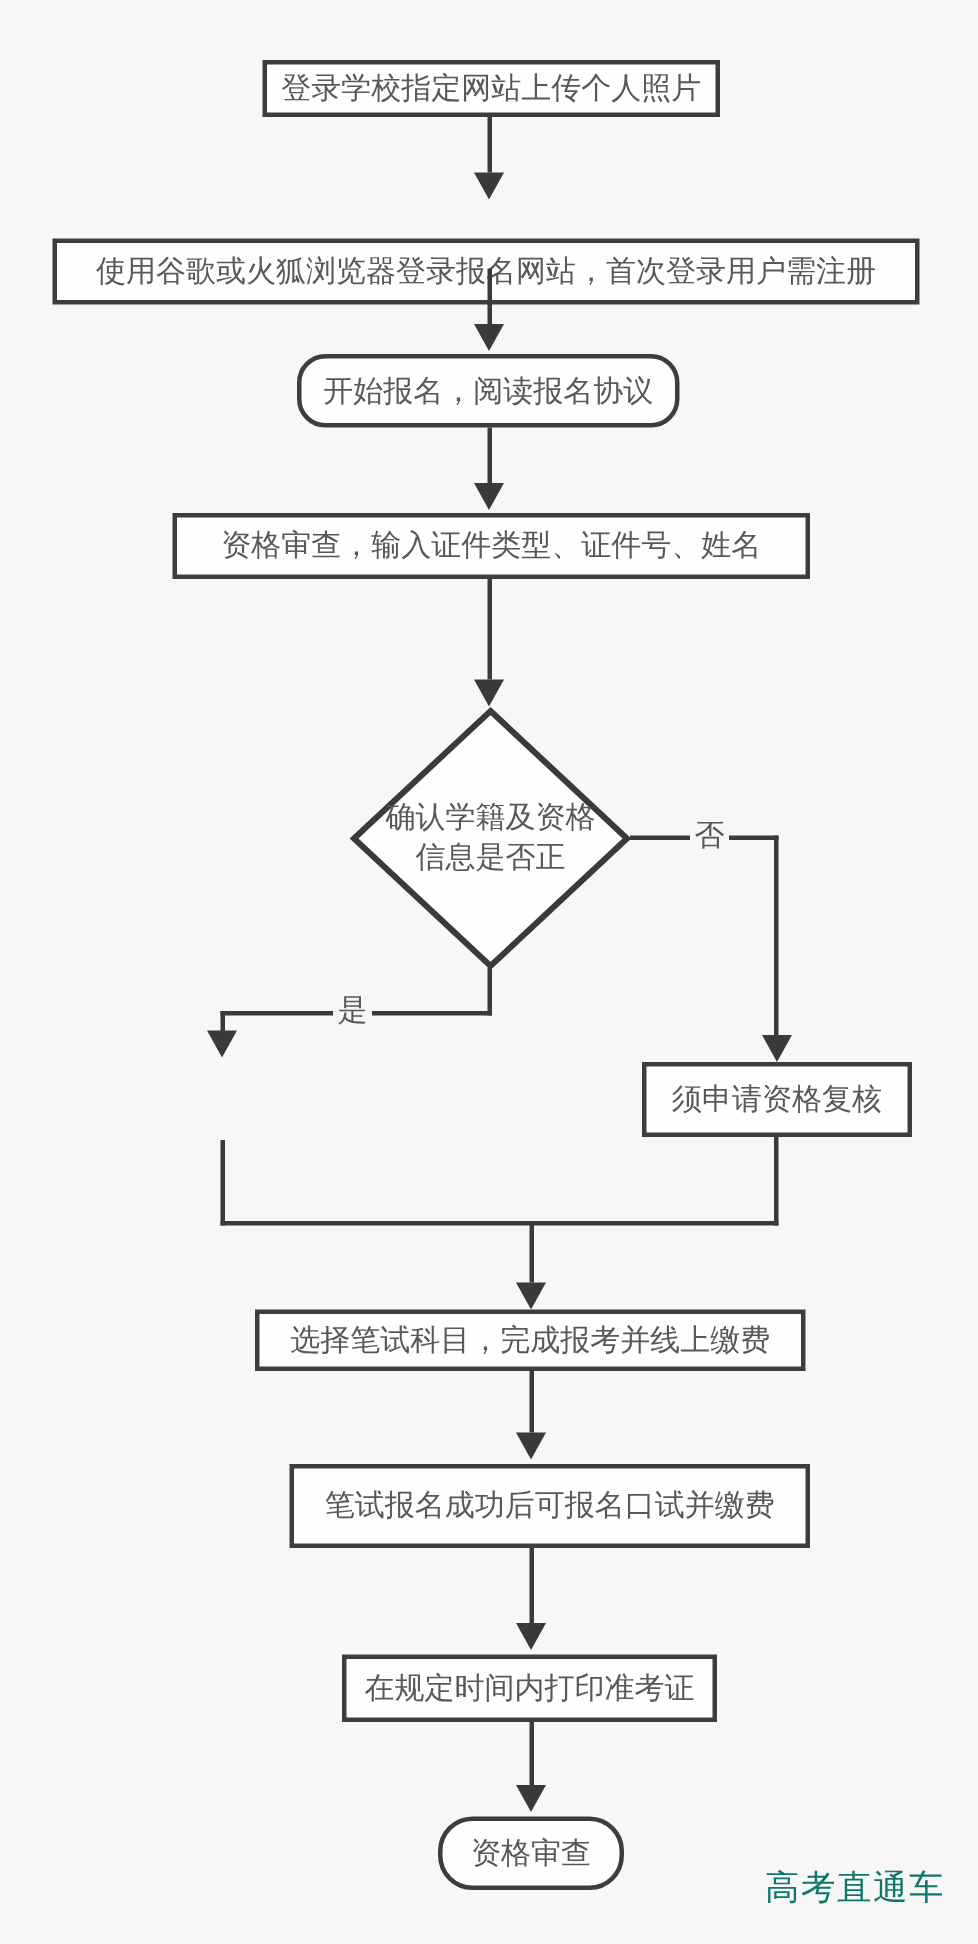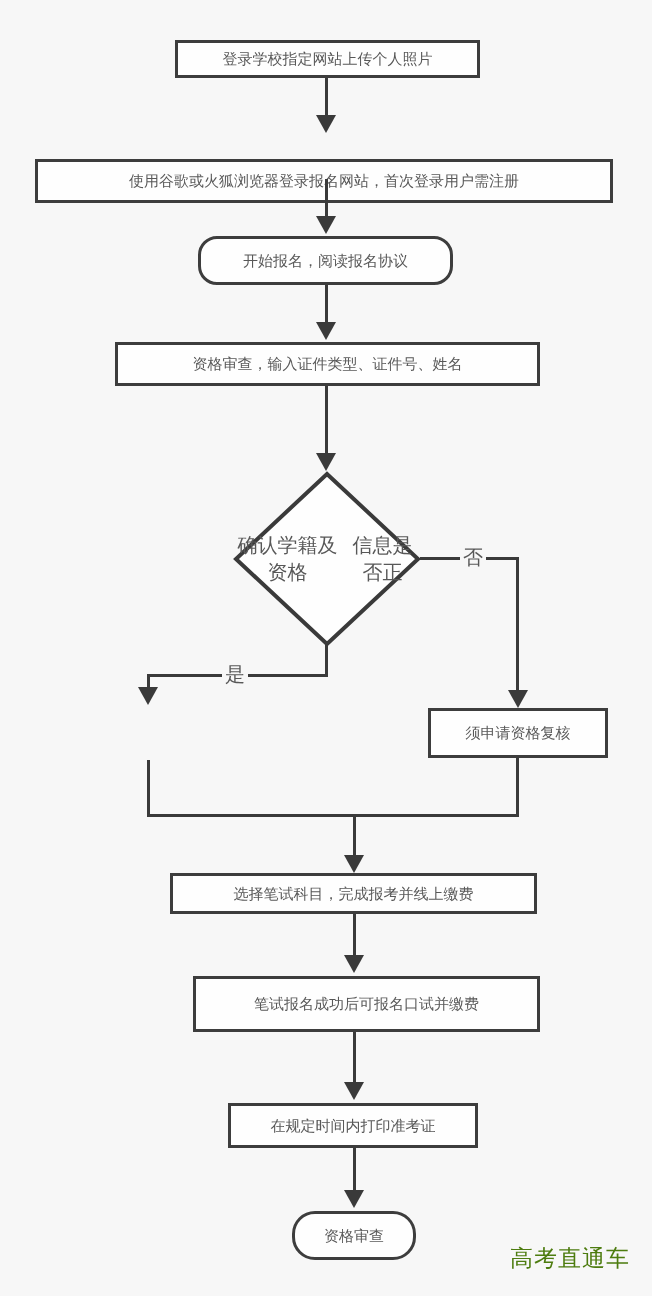--- a/index.html
+++ b/index.html
@@ -12,21 +12,21 @@
     background: #f7f7f7;
     overflow: hidden;
     margin: 0 auto;
   }
   
   .node {
     position: absolute;
     background: #fefefe;
     border: 3px solid #3d3d3d;
     color: #585858;
-    font-size: 15px;
+    font-size: 20px;
     display: flex;
     align-items: center;
     justify-content: center;
     text-align: center;
     line-height: 1.2;
     white-space: nowrap;
   }
   .terminator {
     border-radius: 23px;
   }
@@ -46,42 +46,42 @@
     border-top: 18px solid #3a3a3a;
   }
   
   .diamond-wrap { position: absolute; left: 232px; top: 470px; width: 190px; height: 178px; }
   .diamond-wrap svg { display: block; }
   .diamond-text {
     position: absolute;
     left: 0; top: 0;
     width: 100%; height: 100%;
     display: flex;
-    flex-direction: row;
+    flex-direction: column;
     align-items: center;
     justify-content: center;
     color: #585858;
     font-size: 20px;
     line-height: 1.35;
     text-align: center;
   }
   
   .edge-label {
     position: absolute;
     background: #f7f7f7;
     color: #585858;
     font-size: 20px;
     padding: 0 3px;
     line-height: 1.1;
   }
   .watermark {
     position: absolute;
     left: 510px;
     top: 1243px;
-    color: #4d7c0f;
+    color: #0f766e;
     font-size: 23px;
     letter-spacing: 1px;
   }
 </style>
 </head>
 <body>
 
 <div class="canvas">
 
   <div class="node" style="left:175px; top:40px; width:305px; height:38px;">登录学校指定网站上传个人照片</div>

